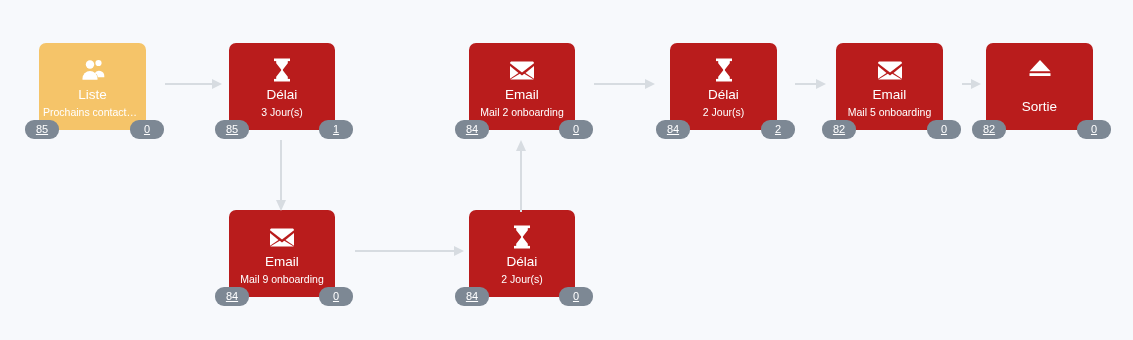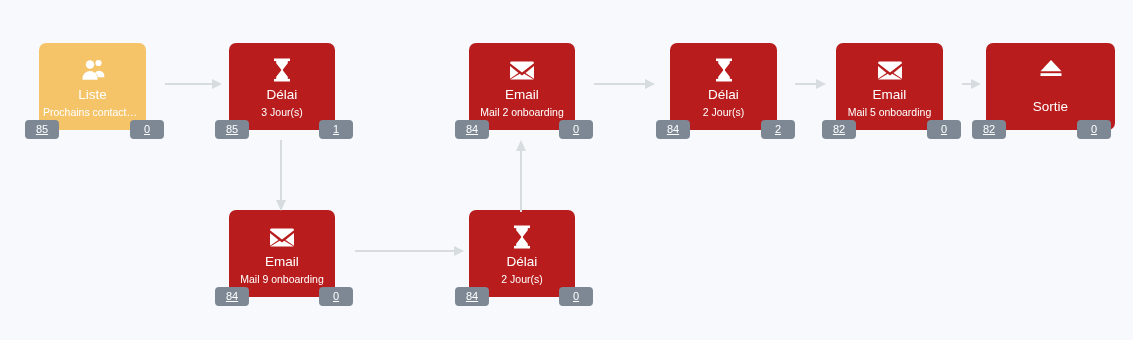--- a/index.html
+++ b/index.html
@@ -63,21 +63,21 @@
     max-width: 100%;
     box-sizing: border-box;
   }
 
   
   .badge {
     position: absolute;
     min-width: 34px;
     height: 19px;
     background: #7d8894;
-    border-radius: 4px;
+    border-radius: 9px;
     color: #ffffff;
     font-size: 11px;
     line-height: 19px;
     text-align: center;
     padding: 0 6px;
     box-sizing: border-box;
     z-index: 5;
   }
   .badge span {
     text-decoration: underline;
@@ -268,21 +268,21 @@
     <div class="node-title">Email</div>
     <div class="node-sub">Mail 5 onboarding</div>
   </div>
   <div class="badge" style="left:822px; top:120px;">
     <span>82</span>
   </div>
   <div class="badge" style="left:927px; top:120px;">
     <span>0</span>
   </div>
 
-  <div class="node teal" style="left:986px; top:43px; width:129px; height:87px;gap:16px;">
+  <div class="node teal" style="left:986px; top:43px; width:107px; height:87px;gap:16px;">
     <div class="node-icon">
       <svg width="24" height="20" viewBox="0 0 24 20">
         <path d="M12 2 L22.5 13.2 H1.5 z" fill="#ffffff"></path>
         <rect x="1.5" y="15.2" width="21" height="2.8" fill="#ffffff"></rect>
       </svg>
     </div>
     <div class="node-title">Sortie</div>
     <div class="node-sub"></div>
   </div>
   <div class="badge" style="left:972px; top:120px;">

